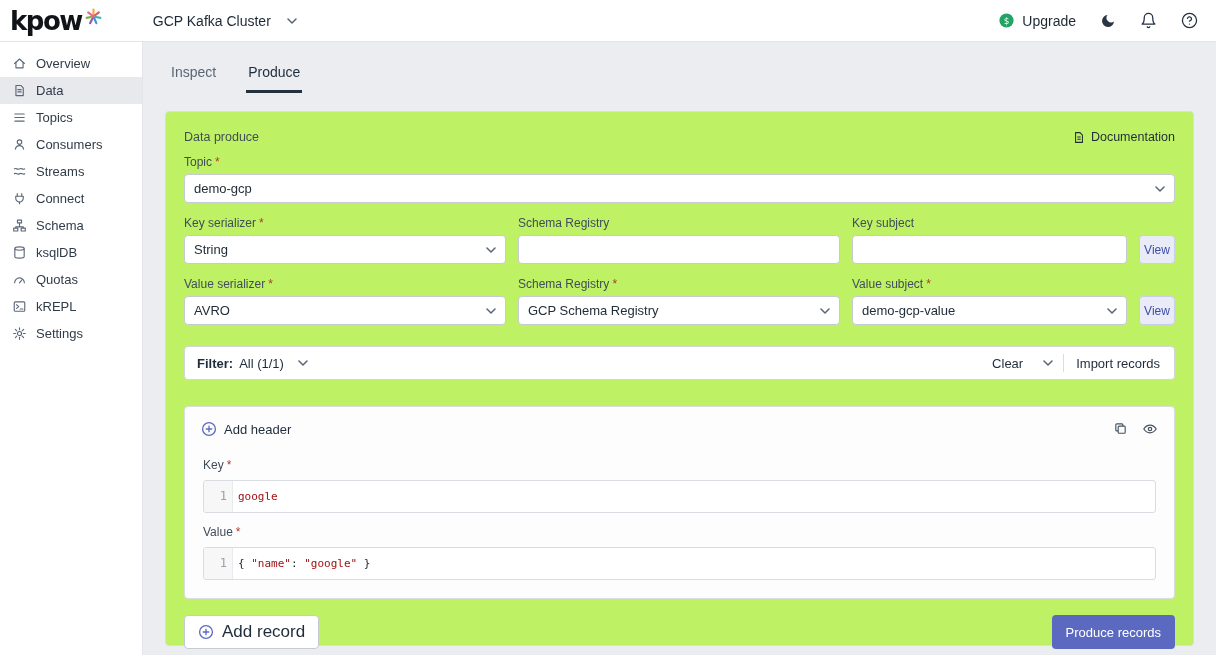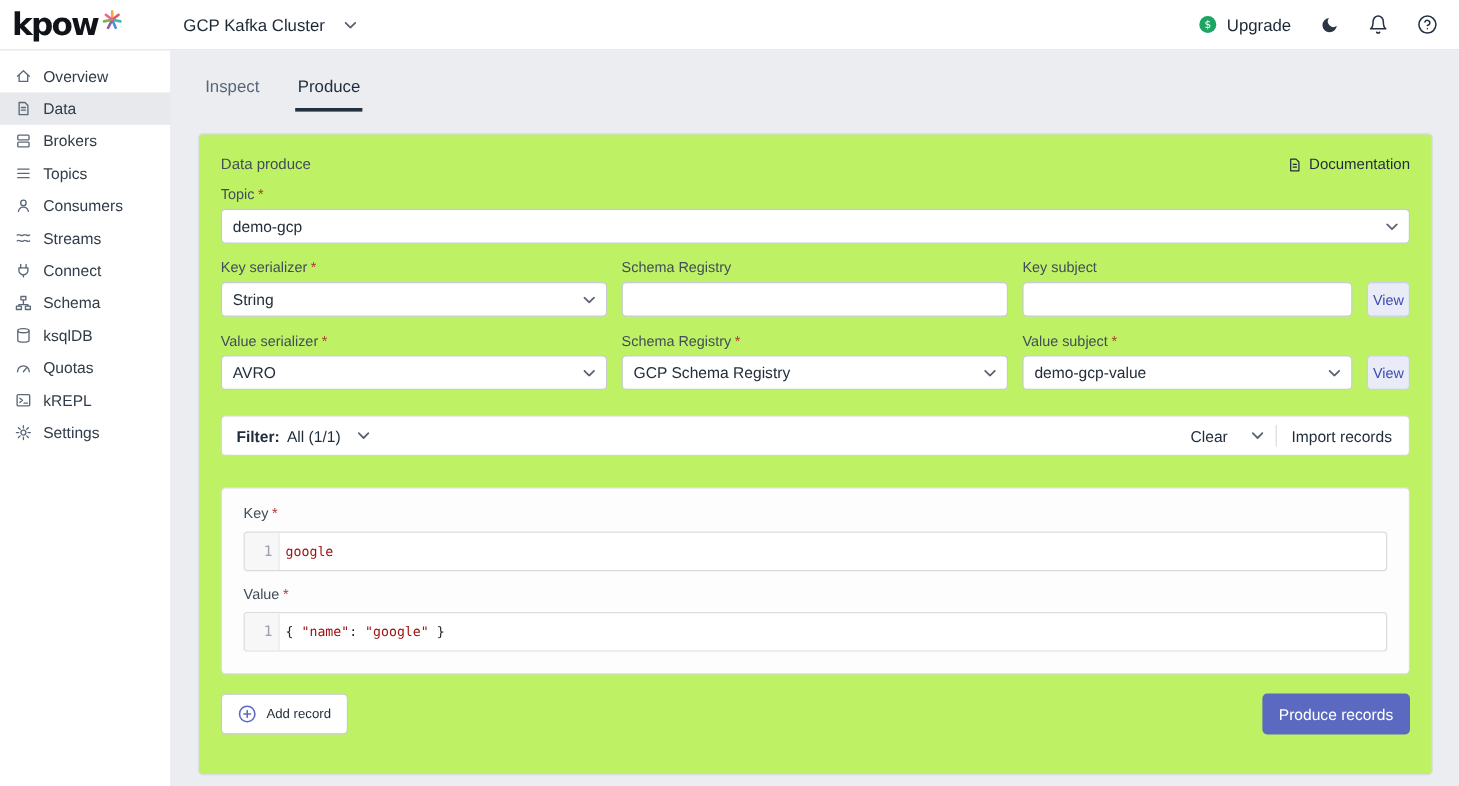--- a/index.html
+++ b/index.html
@@ -96,21 +96,21 @@
     font-family: "DejaVu Sans Mono", monospace; font-size: 12px; text-align: right; padding-right: 5px; line-height: 31px;
     flex-shrink: 0;
   }
   .code { flex: 1; font-family: "DejaVu Sans Mono", monospace; font-size: 11px; line-height: 31px; padding-left: 5px; white-space: pre; color: #24292e; }
   .tok-str { color: var(--string-token); }
 
   
   .card-footer { display: flex; justify-content: space-between; align-items: center; }
   .add-record-btn {
     display: flex; align-items: center; gap: 8px; background: #fff; border: 1px solid #c6cbd3; border-radius: 4px;
-    height: 34px; padding: 0 13px; font-size: 11px; color: #1f2c3a; cursor: pointer; font-family: "Liberation Sans", sans-serif;
+    height: 34px; padding: 0 13px; font-size: 17px; color: #1f2c3a; cursor: pointer; font-family: "Liberation Sans", sans-serif;
   }
   .produce-btn {
     background: var(--accent); color: #fff; border: none; border-radius: 4px; height: 34px; padding: 0 14px;
     font-size: 13px; cursor: pointer; font-family: "Liberation Sans", sans-serif;
   }
   svg { display: block; }
 </style>
 </head>
 <body>
 
@@ -186,29 +186,20 @@
           <svg viewBox="0 0 16 16" fill="none" stroke="currentColor" stroke-width="1.2" stroke-linecap="round" stroke-linejoin="round">
             <path d="M4.2 2.6h5.2L12 5.2v8.2H4.2z"></path>
             <path d="M6.2 7h3.6M6.2 9.4h3.6"></path>
           </svg>
         </span>
       <span class="side-label">Data</span>
     </div>
     <div class="side-item">
       <span class="side-icon">
           <svg viewBox="0 0 16 16" fill="none" stroke="currentColor" stroke-width="1.2" stroke-linecap="round">
-            <rect x="3" y="2.8" width="10" height="4.2" rx="0.8"></rect>
-            <rect x="3" y="9" width="10" height="4.2" rx="0.8"></rect>
-          </svg>
-        </span>
-      <span class="side-label">Brokers</span>
-    </div>
-    <div class="side-item">
-      <span class="side-icon">
-          <svg viewBox="0 0 16 16" fill="none" stroke="currentColor" stroke-width="1.2" stroke-linecap="round">
             <path d="M3 4.2h10M3 8h10M3 11.8h10"></path>
           </svg>
         </span>
       <span class="side-label">Topics</span>
     </div>
     <div class="side-item">
       <span class="side-icon">
           <svg viewBox="0 0 16 16" fill="none" stroke="currentColor" stroke-width="1.2" stroke-linecap="round">
             <circle cx="8" cy="5.4" r="2.4"></circle>
             <path d="M3.6 13c.5-2.6 2.2-3.8 4.4-3.8s3.9 1.2 4.4 3.8"></path>
@@ -411,20 +402,45 @@
               <svg width="10" height="6" viewBox="0 0 10 6">
                 <path d="M1 1l4 4 4-4" fill="none" stroke="currentColor" stroke-width="1.5" stroke-linecap="round" stroke-linejoin="round"></path>
               </svg>
             </span>
           <span class="v-div"></span>
           <button class="txt-btn">Import records</button>
         </div>
       </div>
 
       <div class="record-card">
+        <div class="record-top">
+          <div class="add-header">
+            <span class="plus-circle">
+              <svg width="16" height="16" viewBox="0 0 16 16">
+                  <circle cx="8" cy="8" r="6.4" fill="none" stroke="currentColor" stroke-width="1.3"></circle>
+                  <path d="M8 5.2v5.6M5.2 8h5.6" stroke="currentColor" stroke-width="1.3" stroke-linecap="round"></path>
+                </svg>
+            </span>
+            <span>Add header</span>
+          </div>
+          <div class="record-icons">
+            <span>
+              <svg width="15" height="15" viewBox="0 0 16 16" fill="none" stroke="currentColor" stroke-width="1.2" stroke-linejoin="round">
+                  <rect x="5.5" y="5.5" width="7.5" height="7.5" rx="1"></rect>
+                  <path d="M10.5 5.5V4a1 1 0 00-1-1H4a1 1 0 00-1 1v5.5a1 1 0 001 1h1.5"></path>
+                </svg>
+            </span>
+            <span>
+              <svg width="16" height="16" viewBox="0 0 16 16" fill="none" stroke="currentColor" stroke-width="1.2" stroke-linejoin="round">
+                  <path d="M1.8 8S4.3 4.2 8 4.2 14.2 8 14.2 8 11.7 11.8 8 11.8 1.8 8 1.8 8z"></path>
+                  <circle cx="8" cy="8" r="1.7"></circle>
+                </svg>
+            </span>
+          </div>
+        </div>
 
         <div class="ed-label">
           <span>Key</span>
           <span class="req">*</span>
         </div>
         <div class="editor">
           <div class="gutter"><span>1</span></div>
           <div class="code"><span class="tok-str">google</span></div>
         </div>
 

